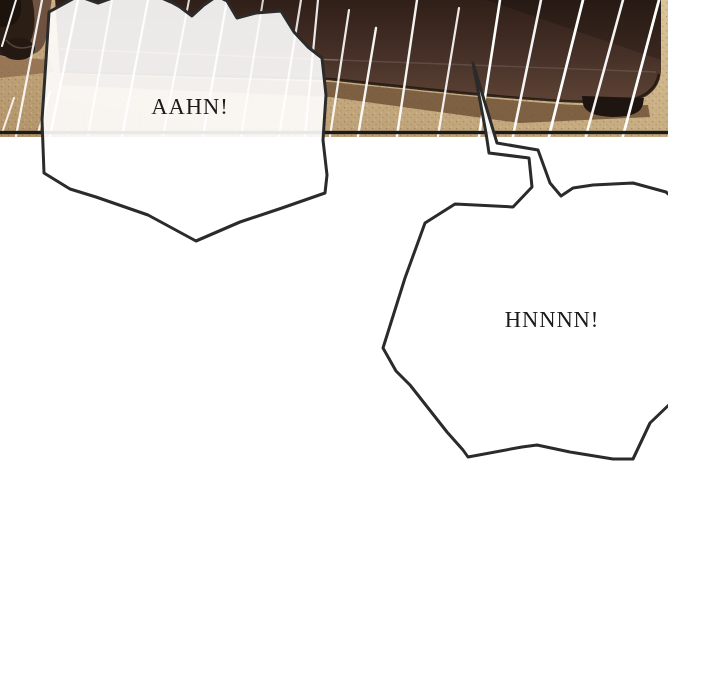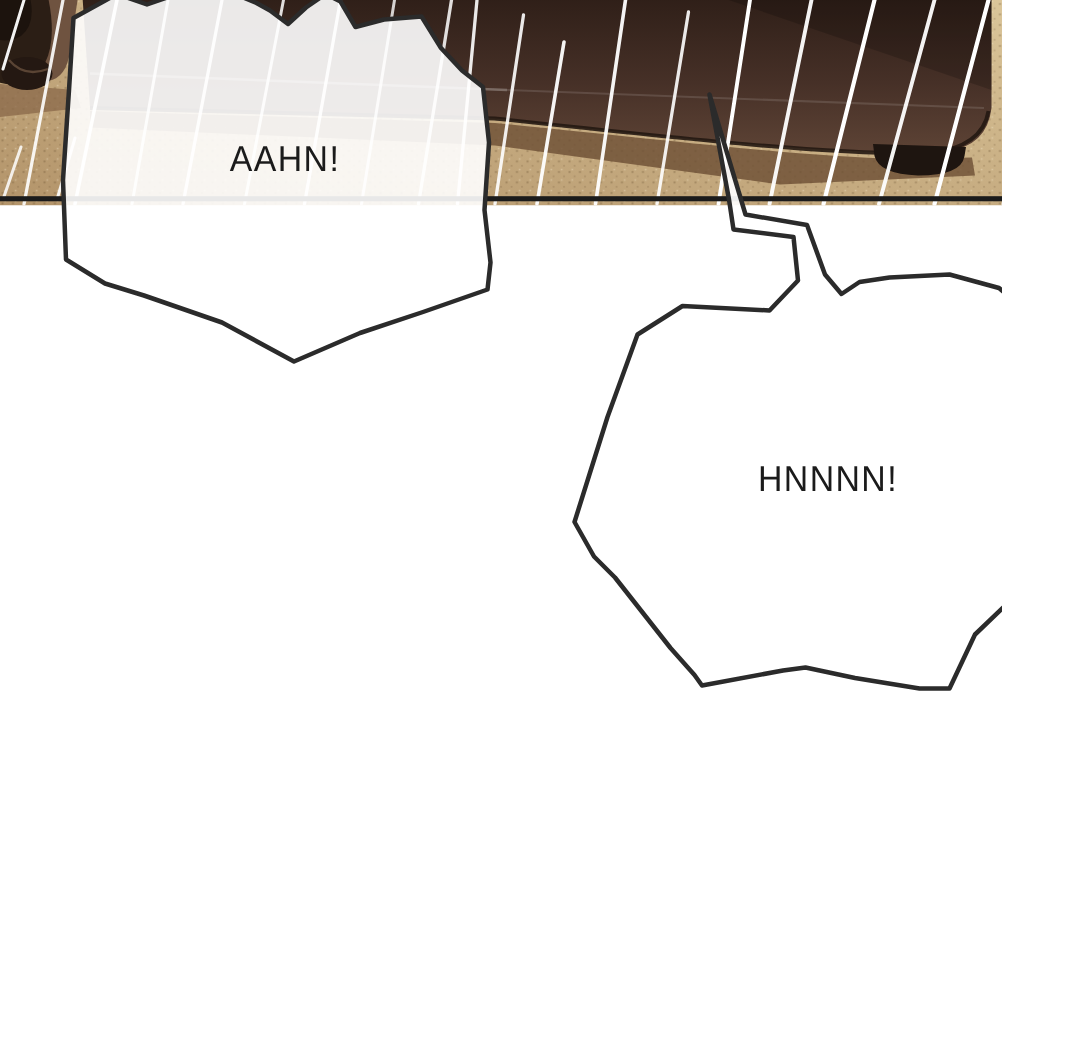--- a/index.html
+++ b/index.html
@@ -1,21 +1,21 @@
 <!DOCTYPE html>
 <html style="--page_bg: #ffffff; --text_ink: #1b1b1b; --bubble_fill: #ffffff; --bubble_stroke: #2b2b2b; --panel_border: #1b1b1b; --floor_dark: #b3946a; --floor_light: #dcc79b; --bed_top: #2f1f18; --bed_mid: #463027; --bed_bottom: #5d4335; --bed_shadow: #6b4e33; --fabric_dark: #2b1e15; --fabric_mid: #6f5340; --speed_line: #ffffff;"><head>
 <meta charset="utf-8">
 <style>
   html,body{margin:0;padding:0;background:#ffffff;}
   .page{
     position:relative;
     width:668px;height:700px;
     background:var(--page_bg,#fff);
     overflow:hidden;
-    font-family:Liberation Sans, sans-serif;
+    font-family:Liberation Serif, serif;
   }
   .panel{
     position:absolute;left:0;top:0;width:720px;height:137px;
   }
   .panel svg,.overlay svg{display:block;}
   .overlay{
     position:absolute;left:0;top:0;width:720px;height:700px;
   }
   .speech-text{
     position:absolute;

